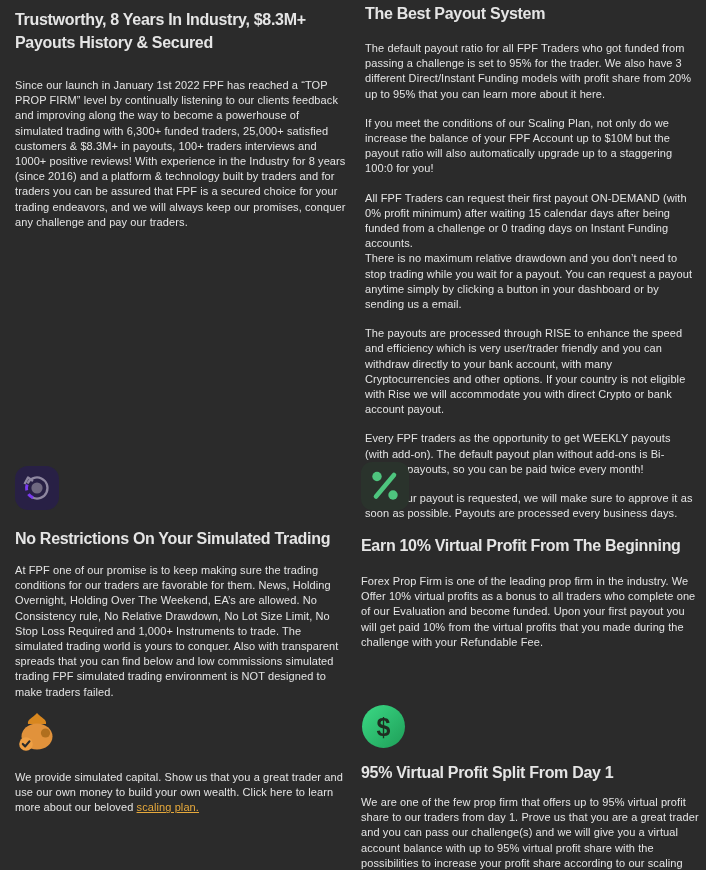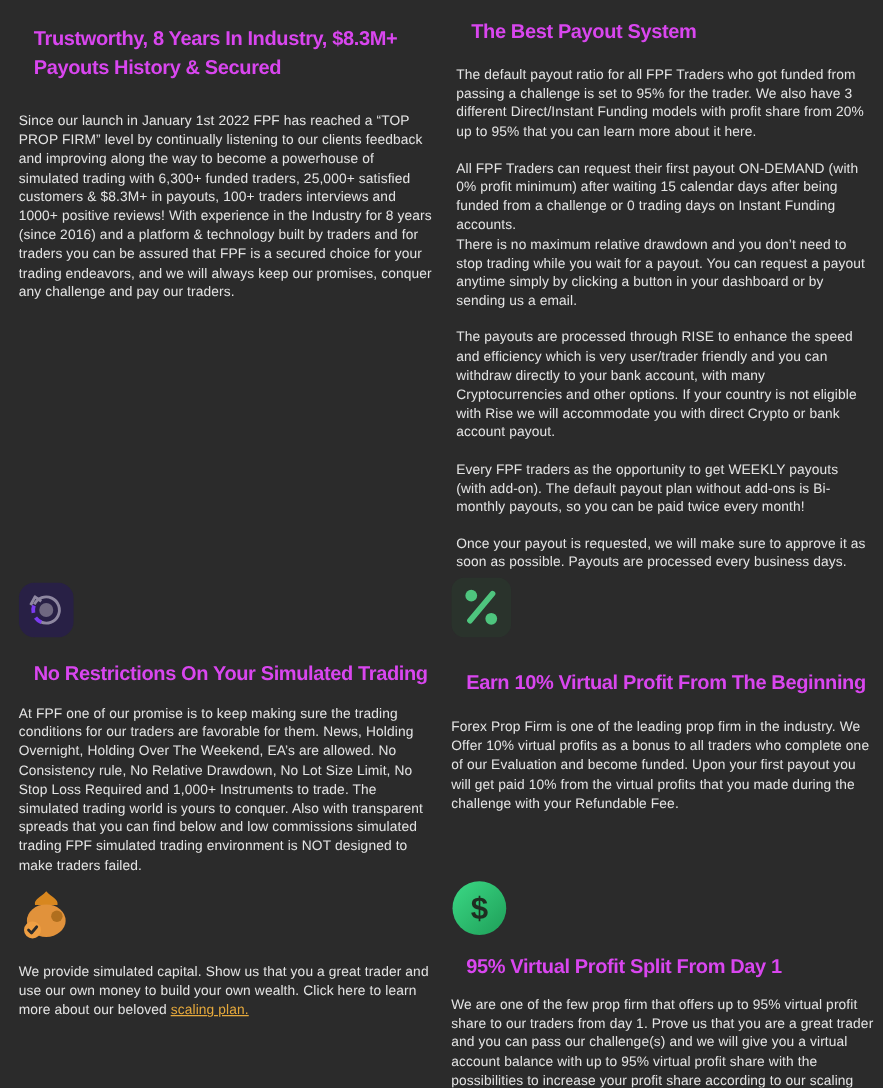--- a/index.html
+++ b/index.html
@@ -7,26 +7,26 @@
   body {
     width: 706px; height: 870px;
     background: #2b2b2b;
     font-family: "Liberation Sans", sans-serif;
     position: relative;
     overflow: hidden;
     color: #e4e4e4;
   }
   .sec { position: absolute; }
   .sec-title {
-    color: #d946ef;
+    color: #e5e5e5;
     font-weight: 700;
     font-size: 16px;
     line-height: 23px;
     letter-spacing: -0.3px;
-    margin: 12px;
+    margin: 0;
   }
   .sec-title.one-line {
     white-space: nowrap;
     font-size: 16px;
   }
   .body-text, .para-group p {
     font-size: 11px;
     line-height: 15.2px;
     color: #e4e4e4;
     letter-spacing: 0.1px;
@@ -65,20 +65,21 @@
 
 <section class="sec" id="sec-trust">
   <h2 class="sec-title">Trustworthy, 8 Years In Industry, $8.3M+ Payouts History &amp; Secured</h2>
   <p class="body-text">Since our launch in January 1st 2022 FPF has reached a “TOP PROP FIRM” level by continually listening to our clients feedback and improving along the way to become a powerhouse of simulated trading with 6,300+ funded traders, 25,000+ satisfied customers &amp; $8.3M+ in payouts, 100+ traders interviews and 1000+ positive reviews! With experience in the Industry for 8 years (since 2016) and a platform &amp; technology built by traders and for traders you can be assured that FPF is a secured choice for your trading endeavors, and we will always keep our promises, conquer any challenge and pay our traders.</p>
 </section>
 
 <section class="sec" id="sec-payout">
   <h2 class="sec-title">The Best Payout System</h2>
   <div class="para-group">
     <p>The default payout ratio for all FPF Traders who got funded from passing a challenge is set to 95% for the trader. We also have 3 different Direct/Instant Funding models with profit share from 20% up to 95% that you can learn more about it here.</p>
+    <p>If you meet the conditions of our Scaling Plan, not only do we increase the balance of your FPF Account up to $10M but the payout ratio will also automatically upgrade up to a staggering 100:0 for you!</p>
     <p class="tight">All FPF Traders can request their first payout ON-DEMAND (with 0% profit minimum) after waiting 15 calendar days after being funded from a challenge or 0 trading days on Instant Funding accounts.</p>
     <p>There is no maximum relative drawdown and you don’t need to stop trading while you wait for a payout. You can request a payout anytime simply by clicking a button in your dashboard or by sending us a email.</p>
     <p>The payouts are processed through RISE to enhance the speed and efficiency which is very user/trader friendly and you can withdraw directly to your bank account, with many Cryptocurrencies and other options. If your country is not eligible with Rise we will accommodate you with direct Crypto or bank account payout.</p>
     <p>Every FPF traders as the opportunity to get WEEKLY payouts (with add-on). The default payout plan without add-ons is Bi-monthly payouts, so you can be paid twice every month!</p>
     <p>Once your payout is requested, we will make sure to approve it as soon as possible. Payouts are processed every business days.</p>
   </div>
 </section>
 
 <section class="sec" id="sec-norestrict">
   <span class="icon-box">

